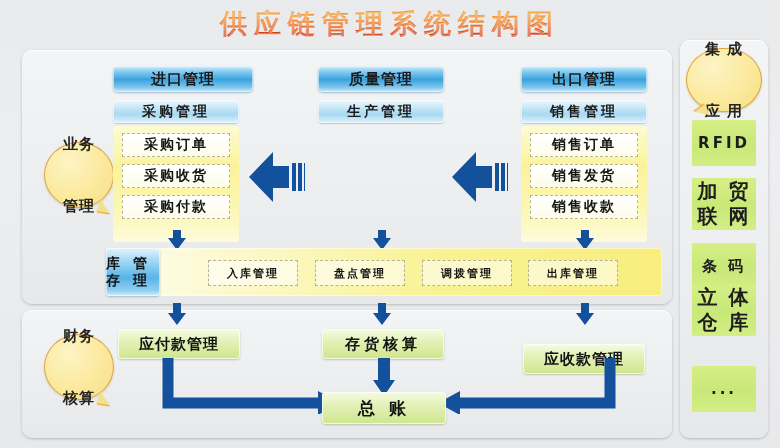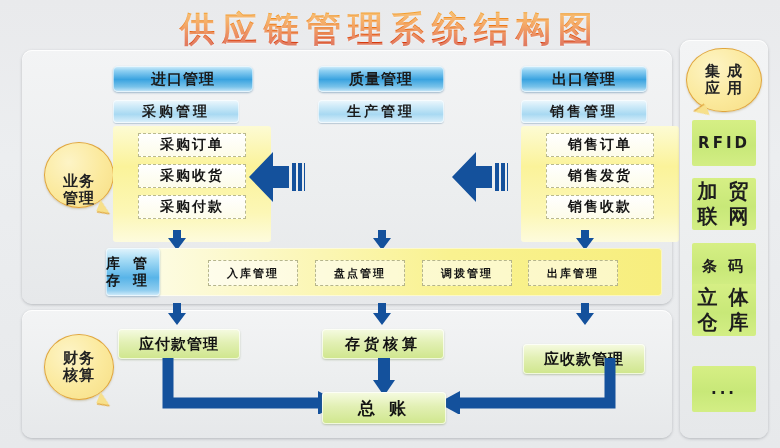--- a/index.html
+++ b/index.html
@@ -6,21 +6,21 @@
   body{
     width:780px;height:448px;overflow:hidden;
     font-family:"DejaVu Sans","Liberation Sans",sans-serif;
     background:linear-gradient(180deg,#e9eaec 0%,#eceef0 35%,#e7e9eb 100%);
   }
   #root{position:relative;width:780px;height:448px;}
 
   
   .title{
     position:absolute;left:0;top:6px;width:780px;text-align:center;
-    font-size:35px;font-weight:bold;letter-spacing:7px;
+    font-size:27px;font-weight:bold;letter-spacing:7px;
     color:#e8620c;
     background:linear-gradient(180deg,#f6b23a 0%,#ef7d16 38%,#d93b0b 75%,#b8260a 100%);
     -webkit-background-clip:text;background-clip:text;-webkit-text-fill-color:transparent;
     text-shadow:0 1px 0 rgba(255,255,255,.35);
     white-space:nowrap;
   }
 
   
   .panel{
     position:absolute;
@@ -32,30 +32,30 @@
   #panel-fin{left:22px;top:310px;width:650px;height:128px;}
   #panel-int{left:680px;top:40px;width:88px;height:398px;}
 
   
   .bubble{
     position:absolute;width:68px;height:64px;border-radius:50%;
     background:radial-gradient(ellipse at 35% 30%,#fdf4c6 0%,#fbe99c 55%,#f6dd84 100%);
     border:1.3px solid #e0a53c;
     box-shadow:0 1px 2px rgba(150,130,60,.35);
     display:flex;flex-direction:column;align-items:center;justify-content:center;
-    font-size:15px;font-weight:bold;color:#232323;line-height:1.12;letter-spacing:1px;
+    font-size:15px;font-weight:bold;color:#232323;line-height:1.12;letter-spacing:1px;gap:45px;
   }
   .bubble:after{
     content:"";position:absolute;right:2px;bottom:-7px;
     width:0;height:0;border-left:13px solid #f7e08b;
     border-top:9px solid transparent;border-bottom:3px solid transparent;
     transform:rotate(22deg);
     filter:drop-shadow(1px 1px 0 #e0a53c);
   }
-  #bubble-biz{left:44px;top:142px;justify-content:flex-end;}
+  #bubble-biz{left:44px;top:142px;}
   #bubble-fin{left:44px;top:334px;}
   #bubble-int{left:686px;top:48px;width:74px;height:62px;border-radius:50%/52%;}
   #bubble-int:after{left:8px;right:auto;bottom:-7px;transform:rotate(158deg);}
 
   
   .hdr{
     position:absolute;height:26px;border-radius:5px;
     background:linear-gradient(180deg,#d9f0fb 0%,#8fd0f2 18%,#3aa3e0 52%,#79c3ea 80%,#cfeaf9 100%);
     box-shadow:inset 0 0 0 1px rgba(255,255,255,.55),0 1px 2px rgba(60,110,150,.45);
     display:flex;align-items:center;justify-content:center;
@@ -66,21 +66,21 @@
     background:linear-gradient(180deg,#eef8fd 0%,#cbe9f8 30%,#a8d9f2 62%,#dff1fb 100%);
     box-shadow:inset 0 0 0 1px rgba(255,255,255,.6),0 1px 1px rgba(90,130,160,.35);
     display:flex;align-items:center;justify-content:center;
     font-size:14px;font-weight:bold;color:#1b1b1b;letter-spacing:3px;
   }
 
   
   .ybox{
     position:absolute;border-radius:3px;
     background:linear-gradient(180deg,#fdfbd4 0%,#fbf39a 35%,#fcf7b6 75%,#fdfbdd 100%);
-    padding:7px 16px;
+    padding:7px 0;
   }
   .yitem{
     margin:0 9px 7px 9px;height:22px;border:1px dashed #b9b98f;
     background:linear-gradient(180deg,#ffffff 0%,#fdfce9 100%);
     display:flex;align-items:center;justify-content:center;
     font-size:14px;font-weight:bold;color:#141414;letter-spacing:2px;
   }
   .yitem.tight{letter-spacing:0px;}
   .yitem:last-child{margin-bottom:0;}
 

